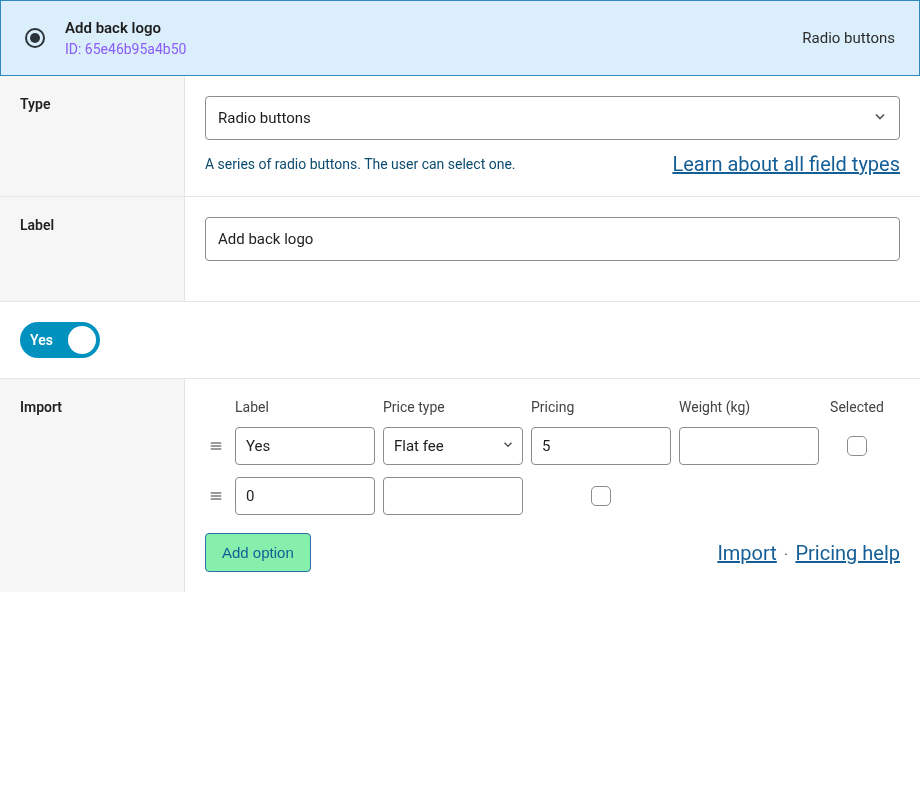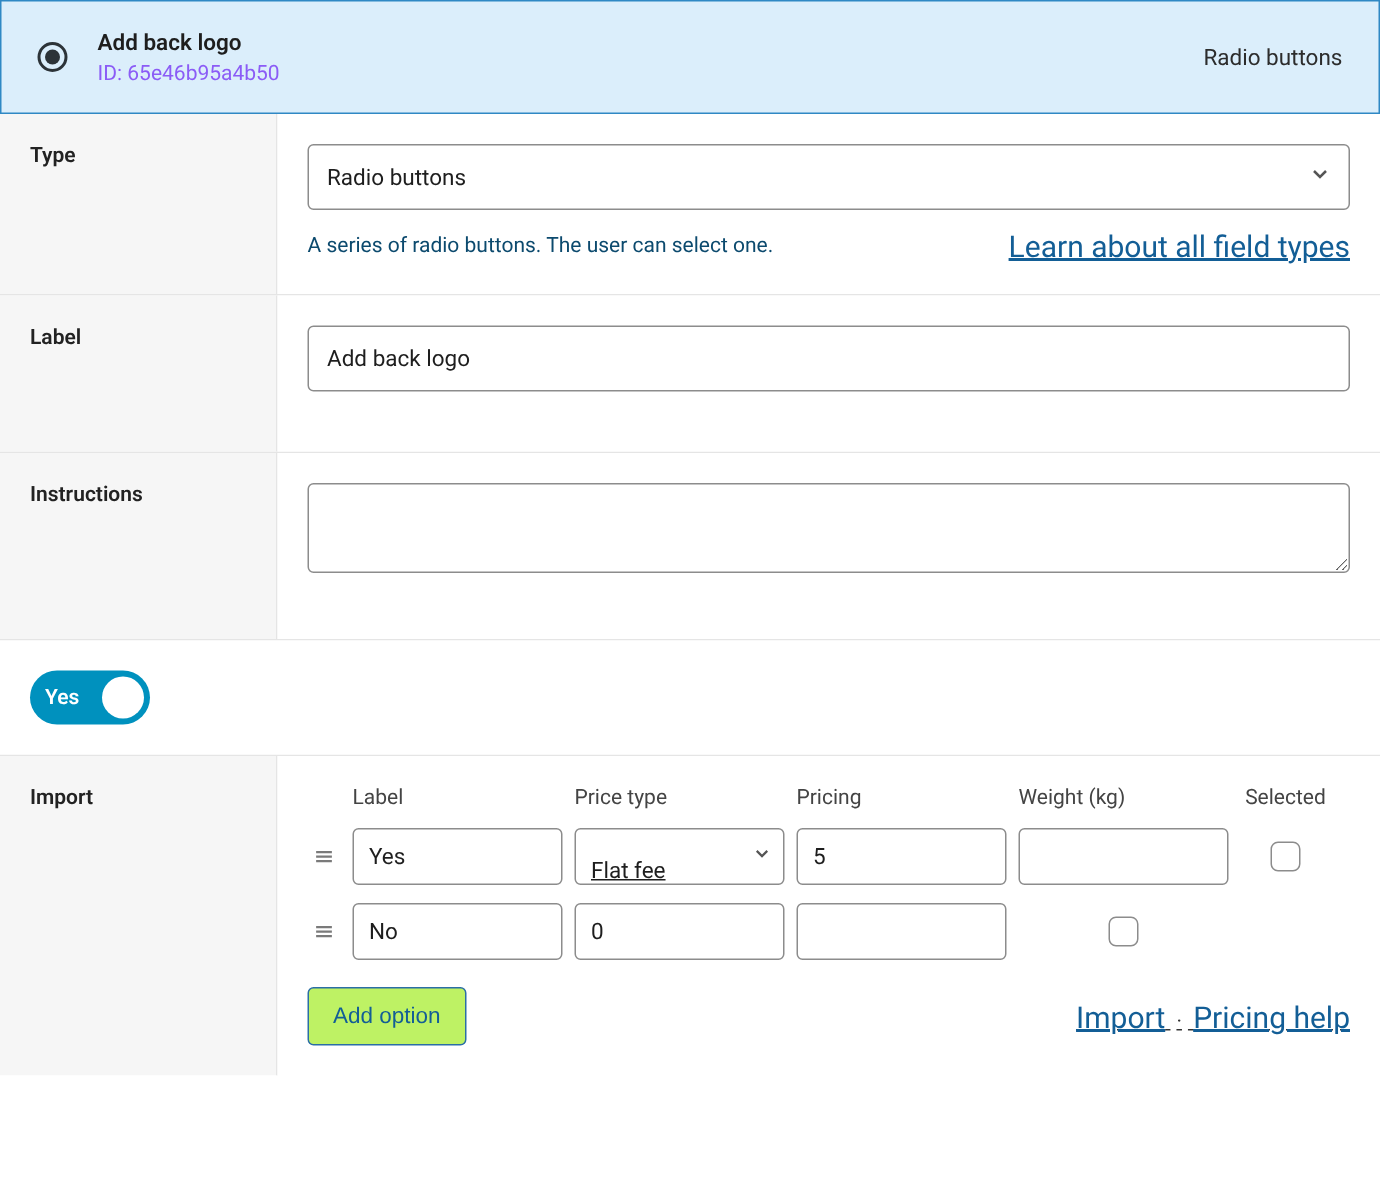--- a/index.html
+++ b/index.html
@@ -145,49 +145,48 @@
     position: relative;
   }
   .small-select .select-face{
     height: 38px;
     border: 1px solid #8c8c8c;
     border-radius: 4px;
     padding: 0 28px 0 10px;
     font-size: 15px;
     background:#fff;
     width:100%;
-    display:flex; align-items:flex-end;
+    display:flex; align-items:center;
     white-space: nowrap;
     overflow: hidden;
     cursor: pointer;
-    text-decoration: underline;
   }
   .small-select .chevron { right: 8px; }
   .checkbox {
     width: 20px; height: 20px;
     border: 1px solid #8c8c8c;
     border-radius: 5px;
     background: #fff;
     cursor: pointer;
     margin: 0 auto;
   }
   .options-footer {
     display:flex; justify-content:space-between; align-items:center;
     margin-top: 18px;
   }
   .btn {
     border: 1px solid #2b6ea5;
     color: #135e96;
-    background: #bef264;
+    background: #86efac;
     padding: 10px 16px;
     border-radius: 4px;
     font-size: 15px;
     cursor: pointer;
   }
-  .footer-links { font-size: 14px; color: #333; text-decoration: underline; }
+  .footer-links { font-size: 14px; color: #333; }
   .footer-links .sep { padding: 0 4px; color:#333;}
   @media (max-width:0px){}
 </style>
 </head>
 <body>
 
 <div class="header">
   <div class="header-left">
     <span class="radio-outer">
       <span class="radio-inner"></span>
@@ -222,26 +221,20 @@
     </div>
   </div>
 
   <div class="row">
     <div class="row-label">Label</div>
     <div class="row-content" style="padding-bottom:40px;">
       <input class="text-input" type="text" value="Add back logo" style="">
     </div>
   </div>
 
-  <div class="row">
-    <div class="row-label">Instructions</div>
-    <div class="row-content" style="padding-bottom:40px;">
-      <textarea class="textarea" style=""></textarea>
-    </div>
-  </div>
 
   <div class="row">
     <div class="row-content">
       <div class="toggle">
         <span class="toggle-label">Yes</span>
         <span class="toggle-knob"></span>
       </div>
     </div>
   </div>
 
@@ -280,21 +273,20 @@
       </div>
 
       <div class="options-row">
         <span class="drag-handle">
           <svg width="12" height="12" viewBox="0 0 16 16">
               <line x1="1" y1="4" x2="15" y2="4" stroke="#7a7a7a" stroke-width="2"></line>
               <line x1="1" y1="8" x2="15" y2="8" stroke="#7a7a7a" stroke-width="2"></line>
               <line x1="1" y1="12" x2="15" y2="12" stroke="#7a7a7a" stroke-width="2"></line>
             </svg>
         </span>
-        <input class="small-input" type="text" value="No" style="">
         <input class="small-input" type="text" value="0" style="">
         <input class="small-input" type="text" value="" style="">
         <div class="checkbox"></div>
       </div>
 
       <div class="options-footer">
         <button class="btn">Add option</button>
         <div class="footer-links">
           <span class="link">Import</span>
           <span class="sep">·</span>

